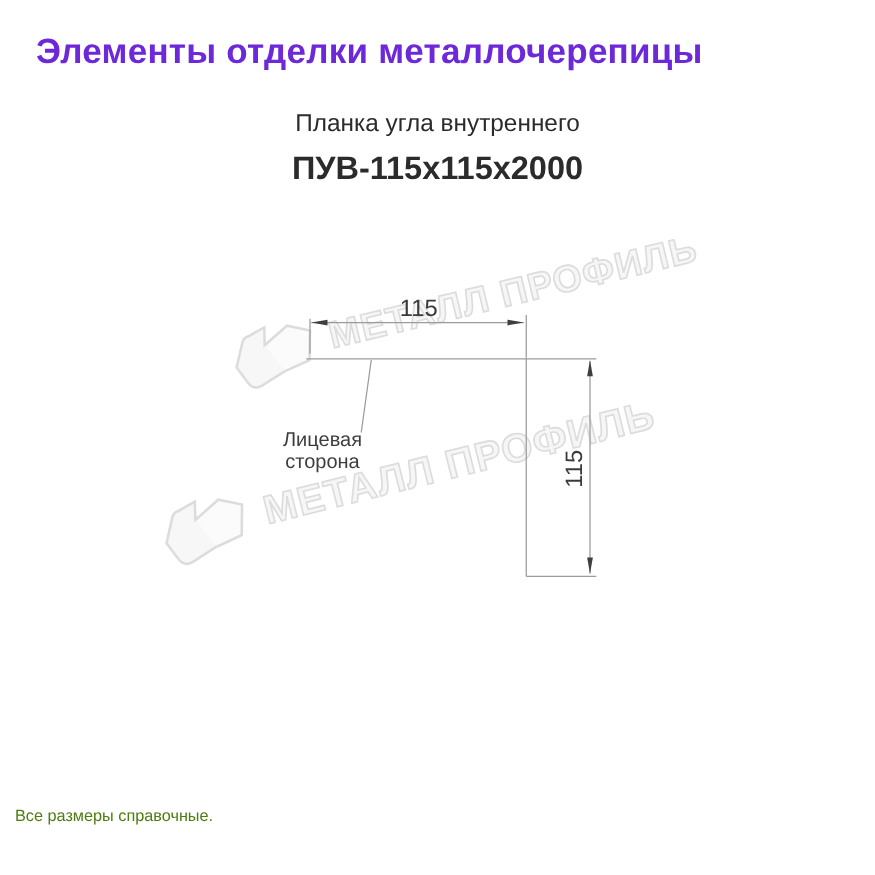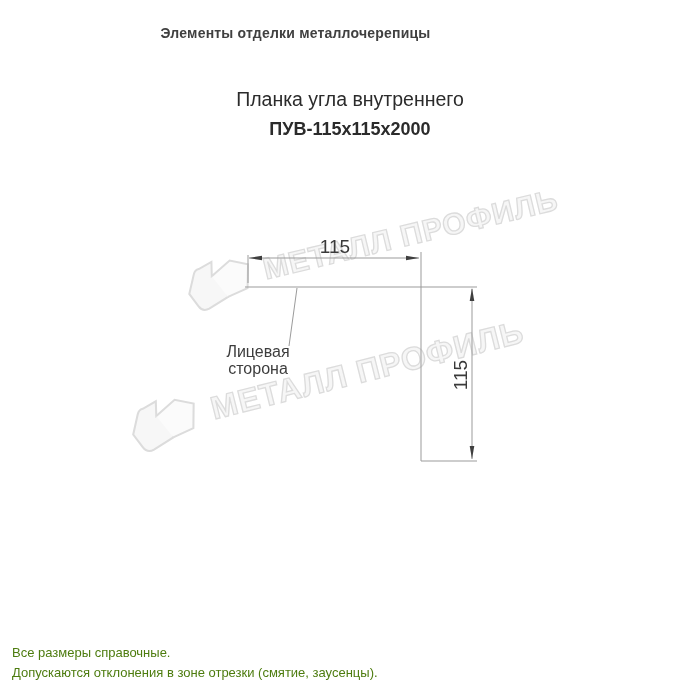--- a/index.html
+++ b/index.html
@@ -8,32 +8,32 @@
     background: #ffffff;
     font-family: "Liberation Sans", "DejaVu Sans", sans-serif;
     position: relative;
     overflow: hidden;
   }
   .page { position: absolute; inset: 0; }
 
   .page-title {
     position: absolute; left: 0; top: 25px; width: 591px;
     text-align: center;
-    font-size: 14px; font-weight: 700; color: #404040;
+    font-size: 28px; font-weight: 700; color: #6d28d9;
     letter-spacing: 0.2px;
   }
   .product-name {
     position: absolute; left: 0; top: 88px; width: 700px;
     text-align: center;
     font-size: 19.5px; font-weight: 400; color: #2b2b2b;
   }
   .product-code {
     position: absolute; left: 0; top: 119px; width: 700px;
     text-align: center;
-    font-size: 18px; font-weight: 700; color: #2b2b2b;
+    font-size: 26px; font-weight: 700; color: #2b2b2b;
   }
 
   
   .watermark {
     position: absolute;
     display: flex; align-items: center; gap: 8px;
     transform-origin: left center;
     white-space: nowrap;
     font-weight: 700;
     color: #f6f6f6;
@@ -113,16 +113,15 @@
 
     <text class="dim-text" x="335" y="253" text-anchor="middle">115</text>
     <text class="dim-text" x="460" y="375" text-anchor="middle" dominant-baseline="central" transform="rotate(-90 460 375)">115</text>
 
     <text class="face-text" x="258" y="357" text-anchor="middle">Лицевая</text>
     <text class="face-text" x="258" y="374" text-anchor="middle">сторона</text>
   </svg>
 
   <div class="footer">
     <div>Все размеры справочные.</div>
-    <div>Допускаются отклонения в зоне отрезки (смятие, заусенцы).</div>
   </div>
 
 </div>
 
 </body></html>

